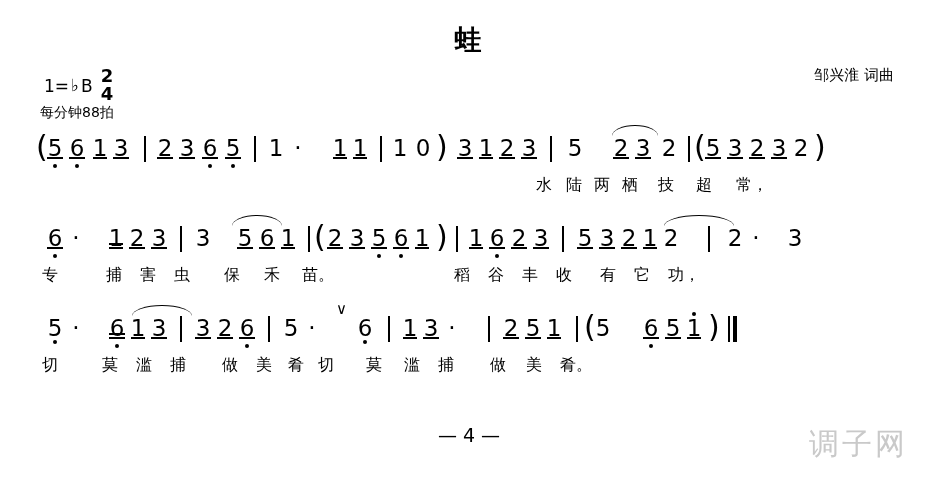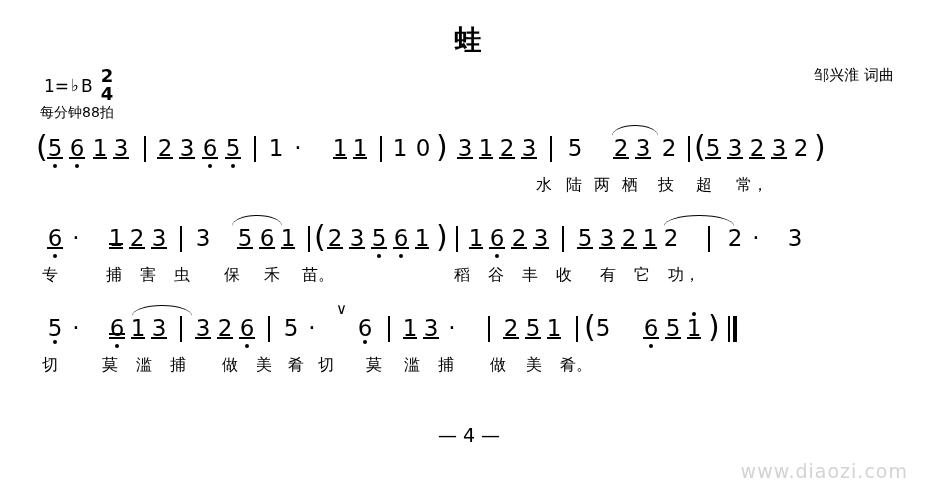--- a/index.html
+++ b/index.html
@@ -425,15 +425,15 @@
         <span class="lyr" style="left: 330px;">莫</span>
         <span class="lyr" style="left: 368px;">滥</span>
         <span class="lyr" style="left: 402px;">捕</span>
         <span class="lyr" style="left: 454px;">做</span>
         <span class="lyr" style="left: 490px;">美</span>
         <span class="lyr" style="left: 524px;">肴。</span>
       </div>
   </div>
 
   <div class="pagenum">— 4 —</div>
-  <div class="wm-url">www.diaozi.com</div>
+  <div class="wm-title">调子网</div>
 
 </div>
 
 </body></html>

